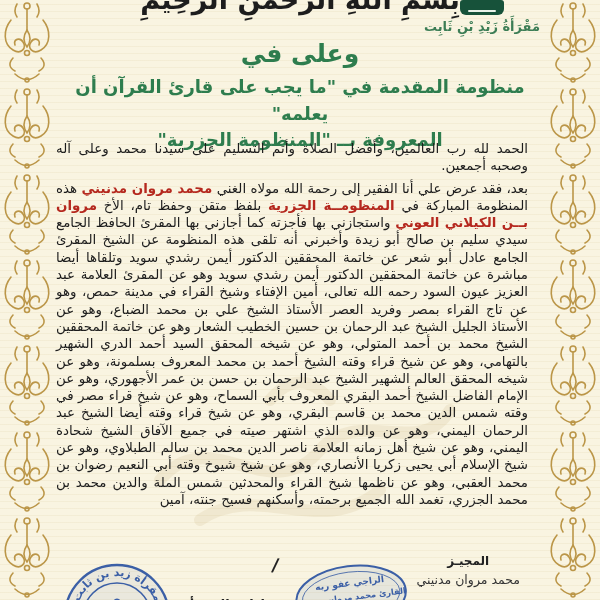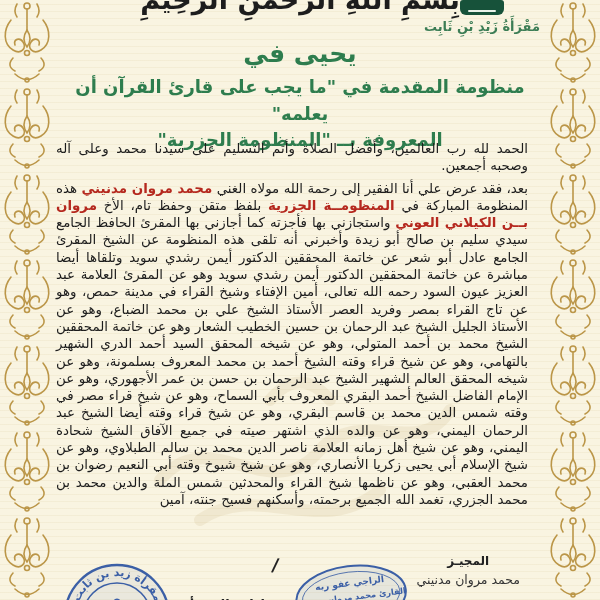--- a/index.html
+++ b/index.html
@@ -132,21 +132,21 @@
   </svg>
 
   <div class="bismillah">بِسْمِ اللَّهِ الرَّحْمَٰنِ الرَّحِيمِ</div>
 
   <div class="logo">
     <div class="logo-shape"></div>
     <div class="logo-title">مَقْرَأَةُ زَيْدِ بْنِ ثَابِت</div>
   </div>
 
   <div class="title-block">
-    <div class="title-l1">يحيى في</div>
+    <div class="title-l1">وعلى في</div>
     <div class="title-l2">منظومة المقدمة في "ما يجب على قارئ القرآن أن يعلمه"</div>
     <div class="title-l3">المعروفة بــ "المنظومة الجزرية"</div>
   </div>
 
   <div class="body-text">
     <p>الحمد لله رب العالمين، وأفضل الصلاة وأتم التسليم على سيدنا محمد وعلى آله وصحبه أجمعين.</p>
     <p><span>بعد، فقد عرض علي أنا الفقير إلى رحمة الله مولاه الغني </span><span class="red">محمد مروان مدنيني</span><span> هذه المنظومة المباركة في </span><span class="red">المنظومــة الجزرية</span><span> بلفظ متقن وحفظ تام، الأخ </span><span class="red">مروان بــن الكيلاني العوني</span><span> واستجازني بها فأجزته كما أجازني بها المقرئ الحافظ الجامع سيدي سليم بن صالح أبو زيدة وأخبرني أنه تلقى هذه المنظومة عن الشيخ المقرئ الجامع عادل أبو شعر عن خاتمة المحققين الدكتور أيمن رشدي سويد وتلقاها أيضا مباشرة عن خاتمة المحققين الدكتور أيمن رشدي سويد وهو عن المقرئ العلامة عبد العزيز عيون السود رحمه الله تعالى، أمين الإفتاء وشيخ القراء في مدينة حمص، وهو عن تاج القراء بمصر وفريد العصر الأستاذ الشيخ علي بن محمد الضباع، وهو عن الأستاذ الجليل الشيخ عبد الرحمان بن حسين الخطيب الشعار وهو عن خاتمة المحققين الشيخ محمد بن أحمد المتولي، وهو عن شيخه المحقق السيد أحمد الدري الشهير بالتهامي، وهو عن شيخ قراء وقته الشيخ أحمد بن محمد المعروف بسلمونة، وهو عن شيخه المحقق العالم الشهير الشيخ عبد الرحمان بن حسن بن عمر الأجهوري، وهو عن الإمام الفاضل الشيخ أحمد البقري المعروف بأبي السماح، وهو عن شيخ قراء مصر في وقته شمس الدين محمد بن قاسم البقري، وهو عن شيخ قراء وقته أيضا الشيخ عبد الرحمان اليمني، وهو عن والده الذي اشتهر صيته في جميع الآفاق الشيخ شحادة اليمني، وهو عن شيخ أهل زمانه العلامة ناصر الدين محمد بن سالم الطبلاوي، وهو عن شيخ الإسلام أبي يحيى زكريا الأنصاري، وهو عن شيخ شيوخ وقته أبي النعيم رضوان بن محمد العقبي، وهو عن ناظمها شيخ القراء والمحدثين شمس الملة والدين محمد بن محمد الجزري، تغمد الله الجميع برحمته، وأسكنهم فسيح جنته، آمين</span></p>
   </div>
 
   <div class="sig-row">

